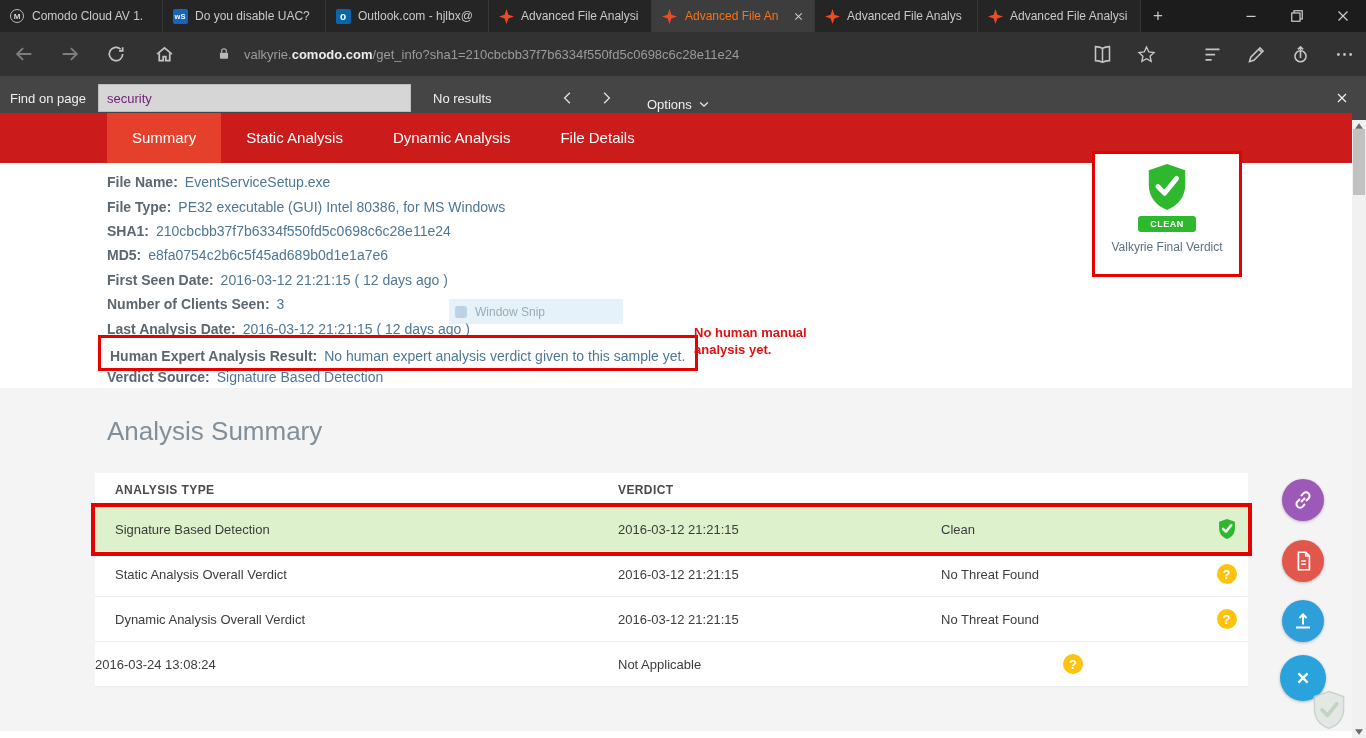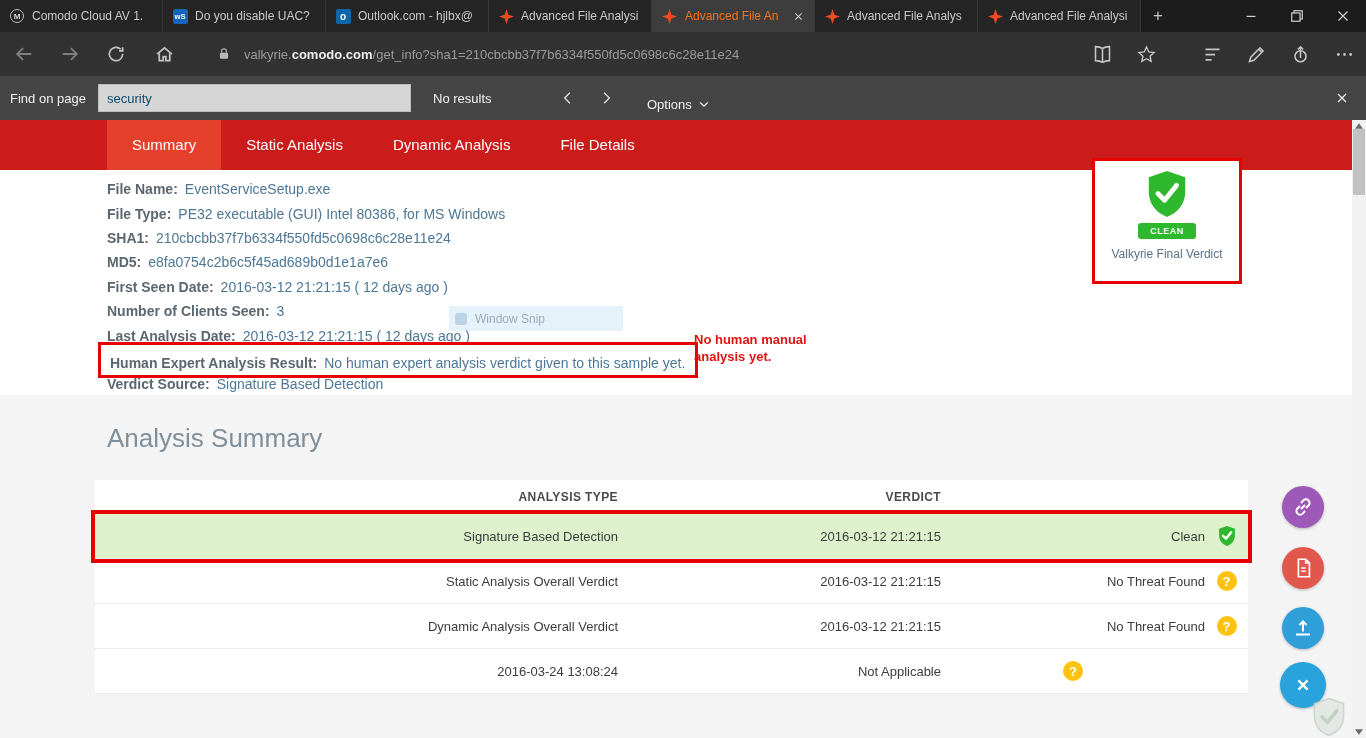--- a/index.html
+++ b/index.html
@@ -28,49 +28,49 @@
   .urlbox { display:flex; align-items:center; gap:8px; margin-left:36px; min-width:0; }
   .url { font-size:13px; white-space:nowrap; }
   .url .sub { color:#9b9b9b; }
   .url .dom { color:#ededed; font-weight:bold; }
   .url .path { color:#9b9b9b; }
   .abar-right { display:flex; align-items:center; gap:20px; margin-left:auto; margin-right:10px; }
 
   
   .findbar { position:absolute; left:0; top:76px; width:1366px; height:44px; background:#454545; display:flex; align-items:center; color:#f0f0f0; font-size:13px; }
   .find-label { margin-left:10px; width:88px; flex:none; }
-  .find-input { width:313px; height:28px; background:#d6d6d6; border:1px solid #bdbdbd; color:#0c4a6e; font-size:13px; font-family:inherit; padding:0 8px; outline:none; }
+  .find-input { width:313px; height:28px; background:#d6d6d6; border:1px solid #bdbdbd; color:#701a75; font-size:13px; font-family:inherit; padding:0 8px; outline:none; }
   .find-results { margin-left:22px; width:80px; }
   .find-nav { width:30px; height:30px; display:flex; align-items:center; justify-content:center; margin-left:8px; color:#e0e0e0; }
   .find-options { display:flex; align-items:center; gap:6px; margin-left:26px;margin-top:12px; }
   .find-close { margin-left:auto; margin-right:9px; width:30px; height:30px; display:flex; align-items:center; justify-content:center; }
 
   
-  .content { position:absolute; left:0; top:120px; width:1352px; height:618px; background:#fff; }
+  .content { position:absolute; left:0; top:113px; width:1352px; height:618px; background:#fff; }
   .rednav { height:50px; background:#cb1b1b; display:flex; padding-left:107px; }
   .navtab { line-height:50px; padding:0 25px; color:#fff; font-size:15px; cursor:default; }
   .navtab.active { background:#e5402b; }
 
   .fileinfo { position:relative; height:225px; background:#fff; padding:7px 0 0 107px; }
   .firow { height:24.4px; display:flex; align-items:center; font-size:14px; white-space:nowrap; }
   .filabel { font-weight:bold; color:#5b6770; margin-right:7px; }
   .fivalue { color:#4d7795; }
   .boxed { display:inline-flex; align-items:center; border:3px solid #e60000; padding:10px 10px 4px 9px; margin:-6px 0 -6px -9px; background:#fff; }
   .annotation { position:absolute; left:694px; top:162px; width:125px; color:#e01212; font-size:13px; font-weight:bold; line-height:1.3; }
   .snip-ghost { position:absolute; left:449px; top:136px; width:174px; height:25px; background:rgba(205,230,246,0.5); border-radius:1px; display:flex; align-items:center; gap:8px; padding-left:6px; font-size:12px; color:rgba(125,148,163,0.75); }
   .snip-dot { width:12px; height:12px; border-radius:3px; background:rgba(160,190,215,0.6); }
 
   .verdictbox { position:absolute; left:1092px; top:38px; width:150px; height:126px; border:3px solid #e60000; background:#fff; z-index:5; display:flex; flex-direction:column; align-items:center; padding-top:8px; }
   .clean-badge { margin-top:4px; background:#2eb82e; color:#fff; font-size:9px; font-weight:bold; letter-spacing:.5px; padding:3px 12px; border-radius:3px; }
   .verdict-caption { margin-top:8px; font-size:12px; color:#5a7185; }
 
   .graysec { height:343px; background:#f4f4f4; }
   .section-title { padding:28px 0 0 107px; font-size:26px; font-weight:400; color:#7f8f9b; }
   .table { margin:26px 0 0 95px; width:1153px; background:#fff; }
-  .trow { display:grid; grid-template-columns:523px 323px 264px 43px; align-items:center;text-align:right; }
+  .trow { display:grid; grid-template-columns:523px 323px 264px 43px; align-items:center; }
   .thead { height:34px; font-size:12px; font-weight:bold; color:#4a4a4a; letter-spacing:.4px; border-bottom:1px solid #e3e3e3; }
   .tdata { height:45px; font-size:13px; color:#3c3c3c; border-bottom:1px solid #ececec; background:#fff; }
   .tdata.highlight { background:#ddf1cd; outline:4px solid #e60000; position:relative; z-index:3; }
   .c1 { padding-left:20px; }
   .cicon { display:flex; justify-content:center; }
   .qmark { width:20px; height:20px; border-radius:50%; background:#ffc20e; color:#fff; font-size:13px; font-weight:bold; display:flex; align-items:center; justify-content:center; }
 
   .fab { position:absolute; width:42px; height:42px; border-radius:50%; left:1282px; display:flex; align-items:center; justify-content:center; box-shadow:0 1px 3px rgba(0,0,0,.25); }
   .fab-link { top:366px; background:#9c59b8; }
   .fab-pdf { top:427px; background:#e2574c; }

